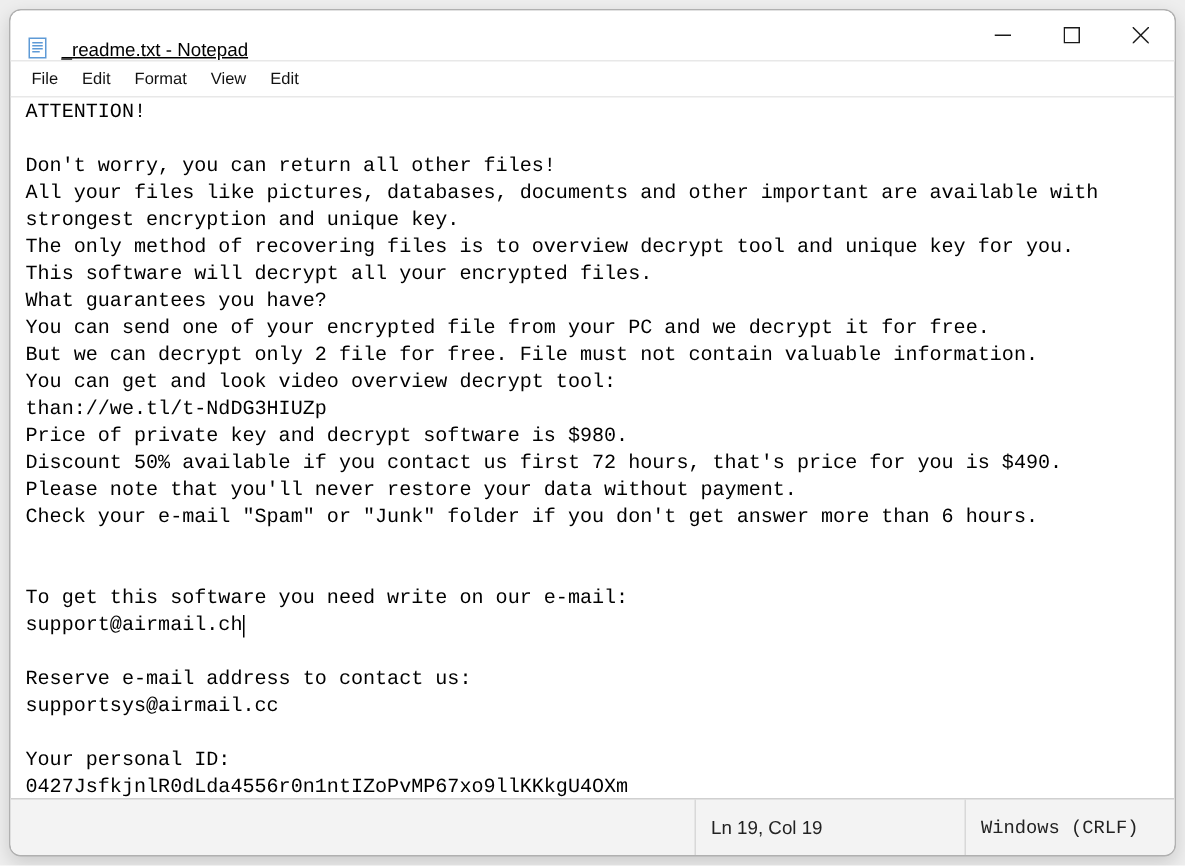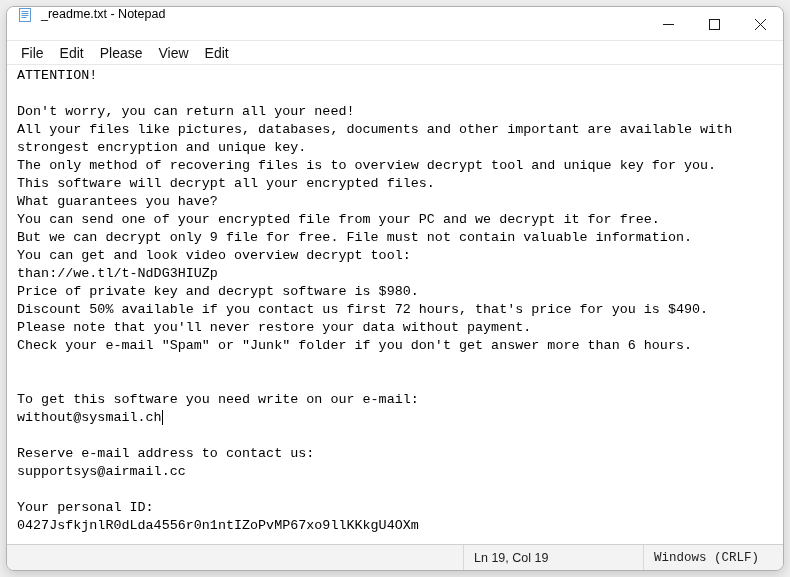--- a/index.html
+++ b/index.html
@@ -17,25 +17,26 @@
       background: #fff;
       border: 1px solid #b0b0b0;
       border-radius: 8px;
       box-shadow: 0 4px 12px rgba(0,0,0,0.15);
       display: flex;
       flex-direction: column;
       overflow: hidden;
     }
     .titlebar {
       display: flex;
-      align-items: flex-start;
+      align-items: flex-end;
       height: 34px;
       background: #fff;
       padding: 0 0 0 10px;
       border-bottom: 1px solid #e8e8e8;
+      text-decoration: underline;
     }
     .titlebar-icon svg { width: 16px; height: 16px; display: block; }
     .titlebar-title {
       font-size: 12.5px;
       color: #000;
       margin-left: 8px;
       flex: 0 0 auto;
     }
     .titlebar-spacer { flex: 1; }
     .winbtn {
@@ -46,21 +47,21 @@
       justify-content: center;
       cursor: pointer;
     }
     .winbtn svg { width: 11px; height: 11px; stroke: #1a1a1a; stroke-width: 1; fill: none; }
     .menubar {
       display: flex;
       height: 24px;
       align-items: center;
       padding: 0 6px;
       gap: 0;
-      font-size: 14px;
+      font-size: 11px;
       color: #111;
       border-bottom: 1px solid #e8e8e8;
     }
     .menu-item {
       padding: 2px 8px;
       cursor: pointer;
     }
     .editor {
       flex: 1;
       font-family: Consolas, "Courier New", monospace;
@@ -68,21 +69,21 @@
       line-height: 18px;
       white-space: pre-wrap;
       word-break: break-word;
       padding: 2px 8px 4px 10px;
       color: #000;
       overflow: hidden;
       position: relative;
     }
     .statusbar {
       display: flex;
-      height: 26px;
+      height: 38px;
       border-top: 1px solid #d0d0d0;
       background: #f3f3f3;
       font-size: 12.5px;
       color: #222;
       align-items: stretch;
     }
     .sb-cell {
       border-left: 1px solid #d8d8d8;
       display: flex;
       align-items: center;
@@ -134,44 +135,44 @@
       <svg viewBox="0 0 11 11">
           <line x1="0" y1="0" x2="11" y2="11"></line>
           <line x1="11" y1="0" x2="0" y2="11"></line>
         </svg>
     </span>
   </div>
 
   <div class="menubar">
     <span class="menu-item">File</span>
     <span class="menu-item">Edit</span>
-    <span class="menu-item">Please</span>
+    <span class="menu-item">Format</span>
     <span class="menu-item">View</span>
     <span class="menu-item">Edit</span>
   </div>
 
   <div class="editor" id="editor"><span>ATTENTION!</span>
 <span></span>
-<span>Don't worry, you can return all your need!</span>
+<span>Don't worry, you can return all other files!</span>
 <span>All your files like pictures, databases, documents and other important are available with strongest encryption and unique key.</span>
 <span>The only method of recovering files is to overview decrypt tool and unique key for you.</span>
 <span>This software will decrypt all your encrypted files.</span>
 <span>What guarantees you have?</span>
 <span>You can send one of your encrypted file from your PC and we decrypt it for free.</span>
-<span>But we can decrypt only 9 file for free. File must not contain valuable information.</span>
+<span>But we can decrypt only 2 file for free. File must not contain valuable information.</span>
 <span>You can get and look video overview decrypt tool:</span>
 <span>than://we.tl/t-NdDG3HIUZp</span>
 <span>Price of private key and decrypt software is $980.</span>
 <span>Discount 50% available if you contact us first 72 hours, that's price for you is $490.</span>
 <span>Please note that you'll never restore your data without payment.</span>
 <span>Check your e-mail "Spam" or "Junk" folder if you don't get answer more than 6 hours.</span>
 <span></span>
 <span></span>
 <span>To get this software you need write on our e-mail:</span>
-<span>without@sysmail.ch</span><span class="caret"></span>
+<span>support@airmail.ch</span><span class="caret"></span>
 <span></span>
 <span>Reserve e-mail address to contact us:</span>
 <span>supportsys@airmail.cc</span>
 <span></span>
 <span>Your personal ID:</span>
 <span>0427JsfkjnlR0dLda4556r0n1ntIZoPvMP67xo9llKKkgU4OXm</span></div>
 
   <div class="statusbar">
     <div class="sb-cell sb-grow"></div>
     <div class="sb-cell sb-lncol">Ln 19, Col 19</div>

